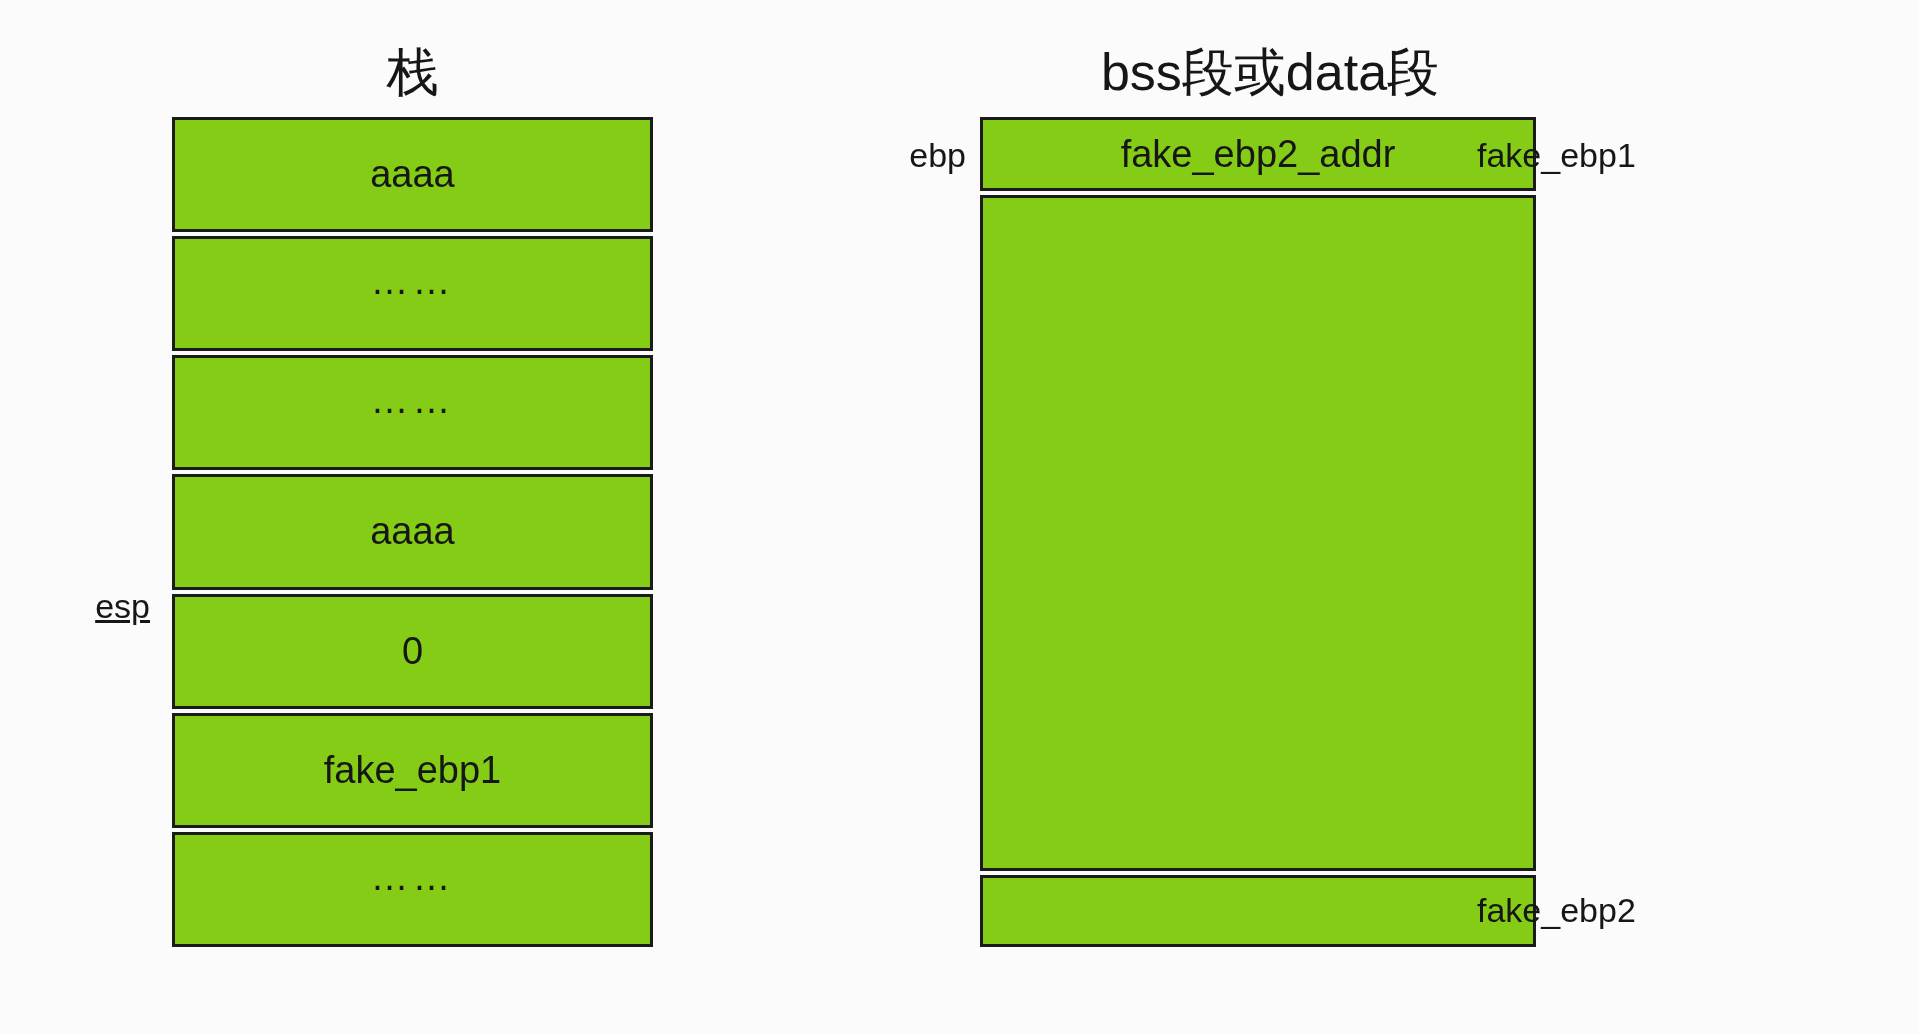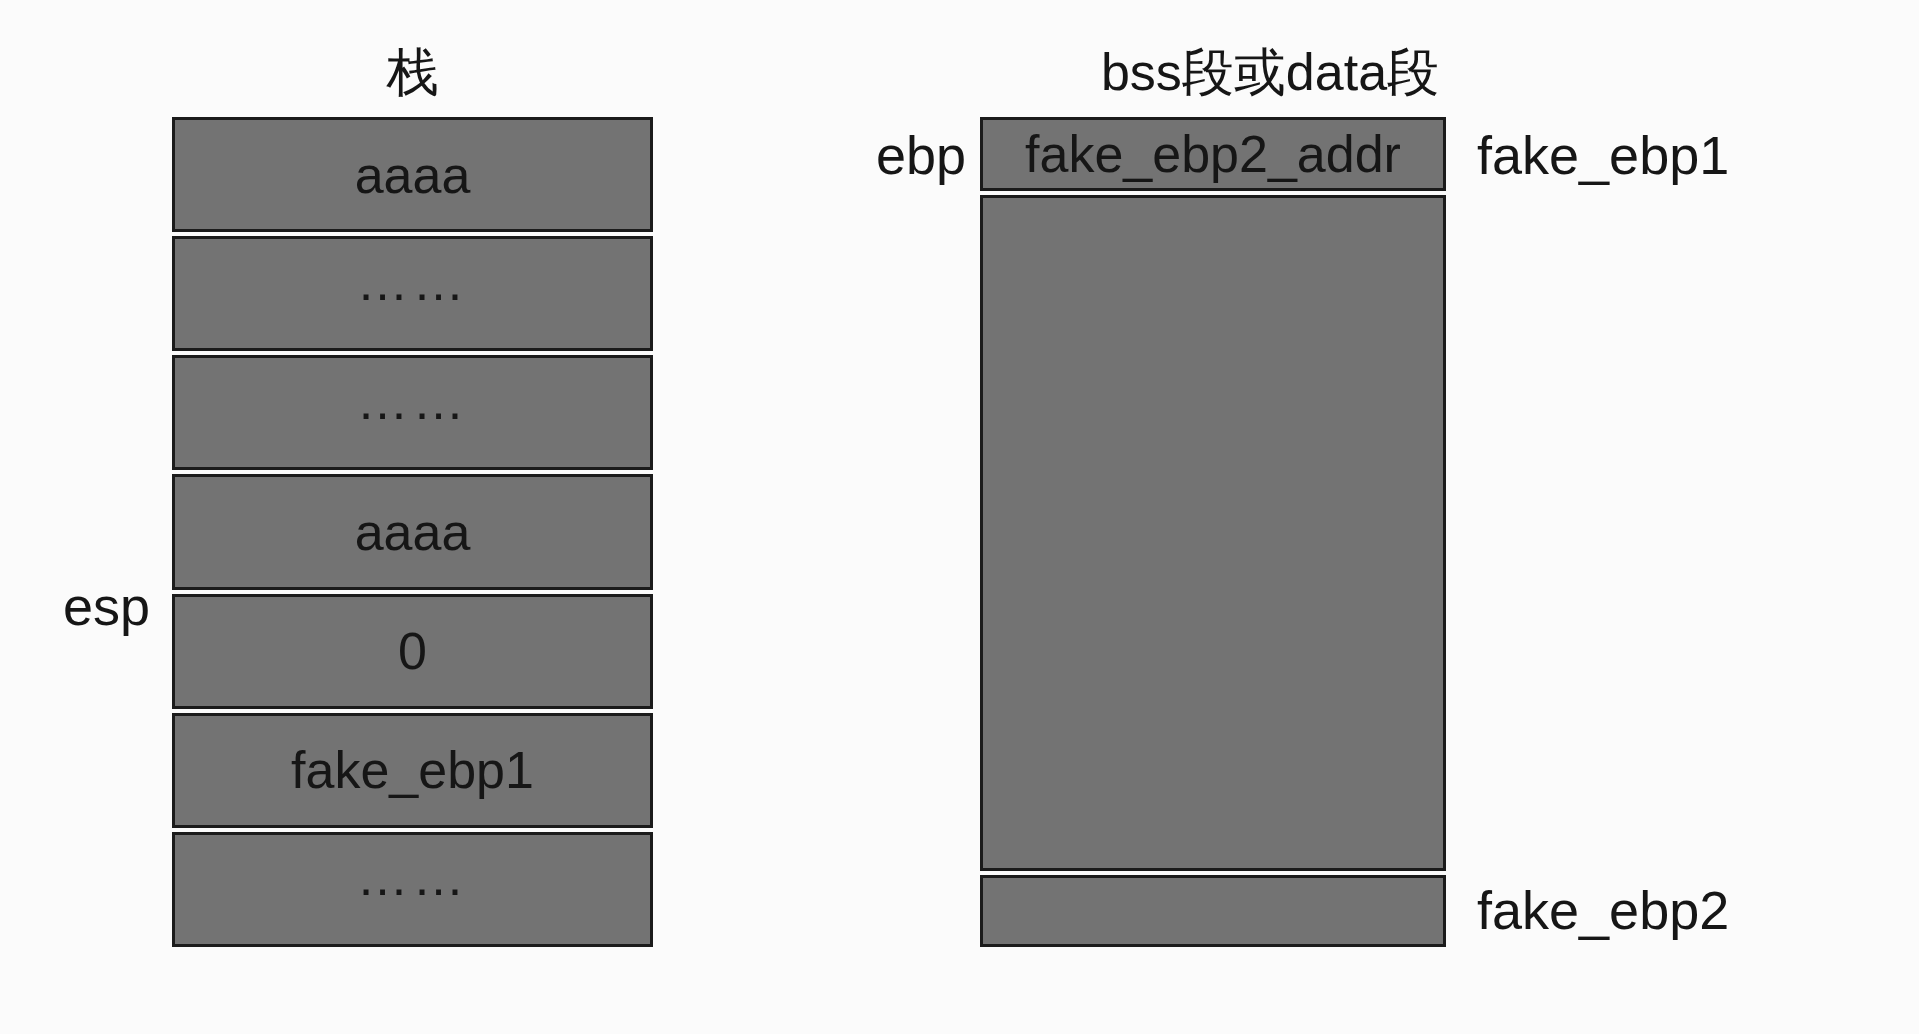--- a/index.html
+++ b/index.html
@@ -30,55 +30,56 @@
   .memory-box {
     position: absolute;
     top: 117px;
     height: 830px;
     box-sizing: border-box;
     display: flex;
     flex-direction: column;
     row-gap: 4px;
   }
   #stack-box { left: 172px; width: 481px; }
-  #bss-box   { left: 980px; width: 466px; }
+  #bss-box   { left: 980px; width: 556px; }
 
   .cell {
     box-sizing: border-box;
     border: 3px solid #1b1b1b;
-    background: #737373;
+    background: #84cc16;
     display: flex;
     align-items: center;
     justify-content: center;
-    font-size: 52px;
+    font-size: 38px;
     white-space: nowrap;
     overflow: hidden;
   }
   .cell.flex1 { flex: 1 1 0; }
   .cell.dots span {
     display: inline-block;
     transform: translateY(-12px);
     letter-spacing: 4px;
   }
   #bss-first-row  { height: 74px; flex: 0 0 auto; }
   #bss-middle-row { flex: 1 1 0; }
   #bss-bottom-row { height: 72px; flex: 0 0 auto; }
 
   .side-label {
     position: absolute;
     height: 56px;
     line-height: 56px;
-    font-size: 54px;
+    font-size: 34px;
     white-space: nowrap;
   }
   #esp-label {
     left: 0px;
     width: 150px;
     top: 578px;           
     text-align: right;
+    text-decoration: underline;
   }
   #ebp-label {
     left: 820px;
     width: 146px;
     top: 127px;           
     text-align: right;
   }
   #fake-ebp1-label {
     left: 1477px;
     top: 127px;

